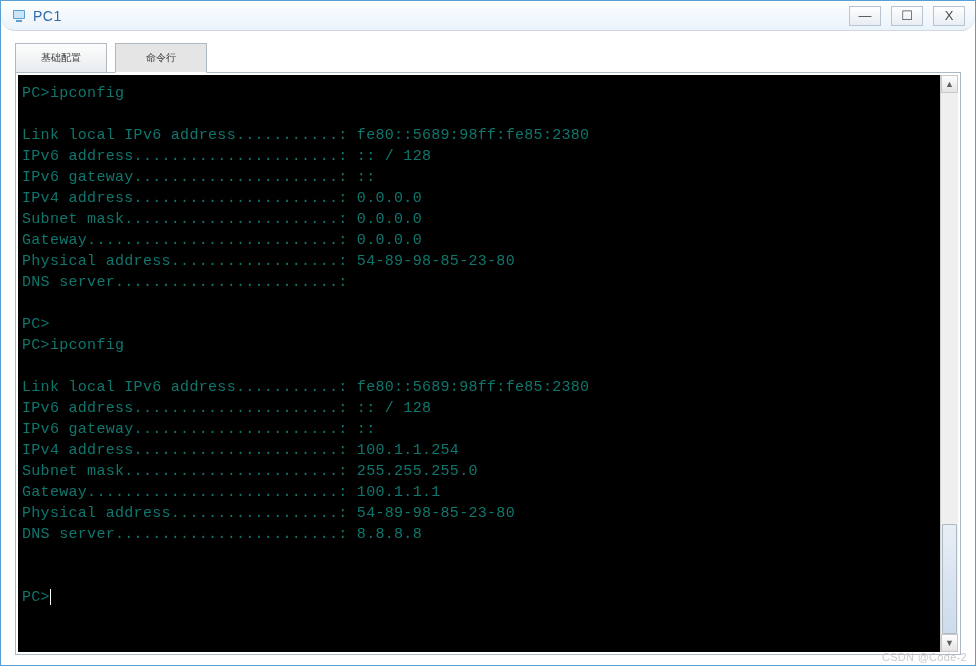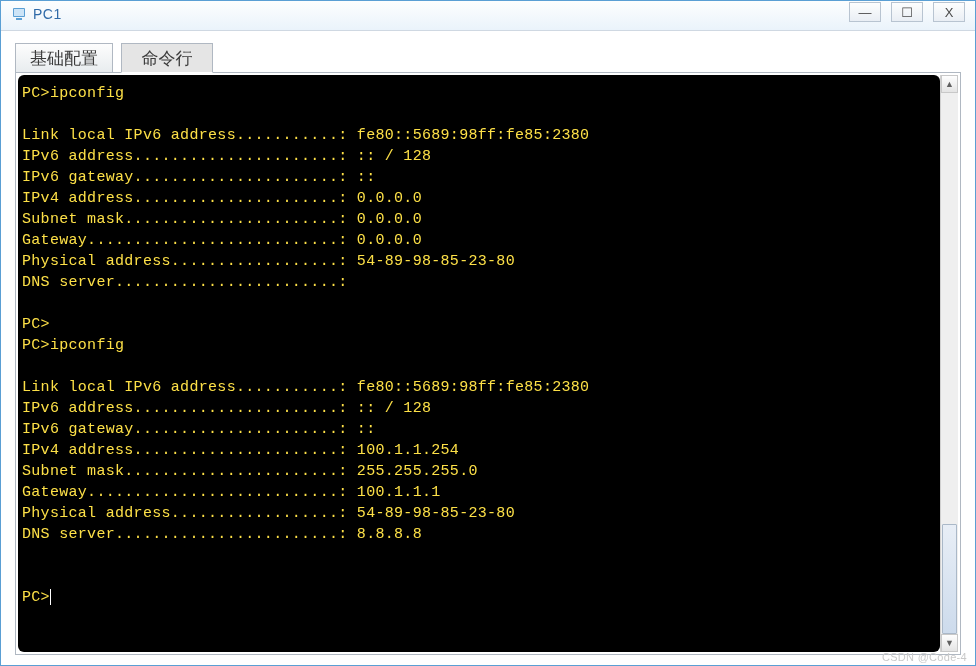--- a/index.html
+++ b/index.html
@@ -16,23 +16,24 @@
       background: #ffffff;
       border: 1px solid #5a9fd4;
       display: flex;
       flex-direction: column;
     }
     .titlebar {
       height: 30px;
       background: linear-gradient(to bottom, #fdfefe, #eaf3fb);
       border-bottom: 1px solid #cfd8e2;
       display: flex;
-      align-items: flex-end;
+      align-items: center;
       justify-content: space-between;
-      padding: 8px 4px;
+      padding: 0 4px;
+      border-radius: 14px;
     }
     .titlebar-left {
       display: flex;
       align-items: center;
       gap: 6px;
       padding-left: 6px;
     }
     .app-icon {
       width: 16px;
       height: 16px;
@@ -80,21 +81,21 @@
     .tab {
       min-width: 92px;
       padding: 0 14px;
       height: 30px;
       border: 1px solid #b0b8c2;
       border-bottom: 1px solid #b0b8c2;
       background: linear-gradient(to bottom, #fdfdfd, #e8ecef);
       display: flex;
       align-items: center;
       justify-content: center;
-      font-size: 17px;
+      font-size: 10px;
       color: #3b3b3b;
       cursor: pointer;
       position: relative;
     }
     .tab.active {
       background: #e5e5e5;
       border-bottom: 1px solid #ffffff;
       z-index: 2;
     }
     .tab-area {
@@ -103,30 +104,29 @@
       margin-top: -1px;
       background: #ffffff;
       padding: 2px;
       position: relative;
       display: flex;
       overflow: hidden;
     }
     .terminal {
       flex: 1;
       background: #000000;
-      color: #fde047;
+      color: #0f766e;
       font-family: "Courier New", monospace;
       font-size: 15px;
       line-height: 21px;
       padding: 8px 4px 8px 4px;
       overflow: hidden;
       white-space: pre;
       letter-spacing: 0.3px;
       position: relative;
-      border-radius: 6px;
     }
     .scrollbar {
       width: 18px;
       background: #f0f0f0;
       border-left: 1px solid #d0d0d0;
       position: relative;
       display: flex;
       flex-direction: column;
       justify-content: space-between;
     }
@@ -226,15 +226,15 @@
 PC&gt;<span class="cursor"></span></div>
       <div class="scrollbar">
         <div class="scroll-arrow">▲</div>
         <div class="scroll-track">
           <div class="scroll-thumb"></div>
         </div>
         <div class="scroll-arrow">▼</div>
       </div>
     </div>
 
-    <div class="watermark">CSDN @Code-4</div>
+    <div class="watermark">CSDN @Code-2</div>
   </div>
 </div>
 
 </body></html>

